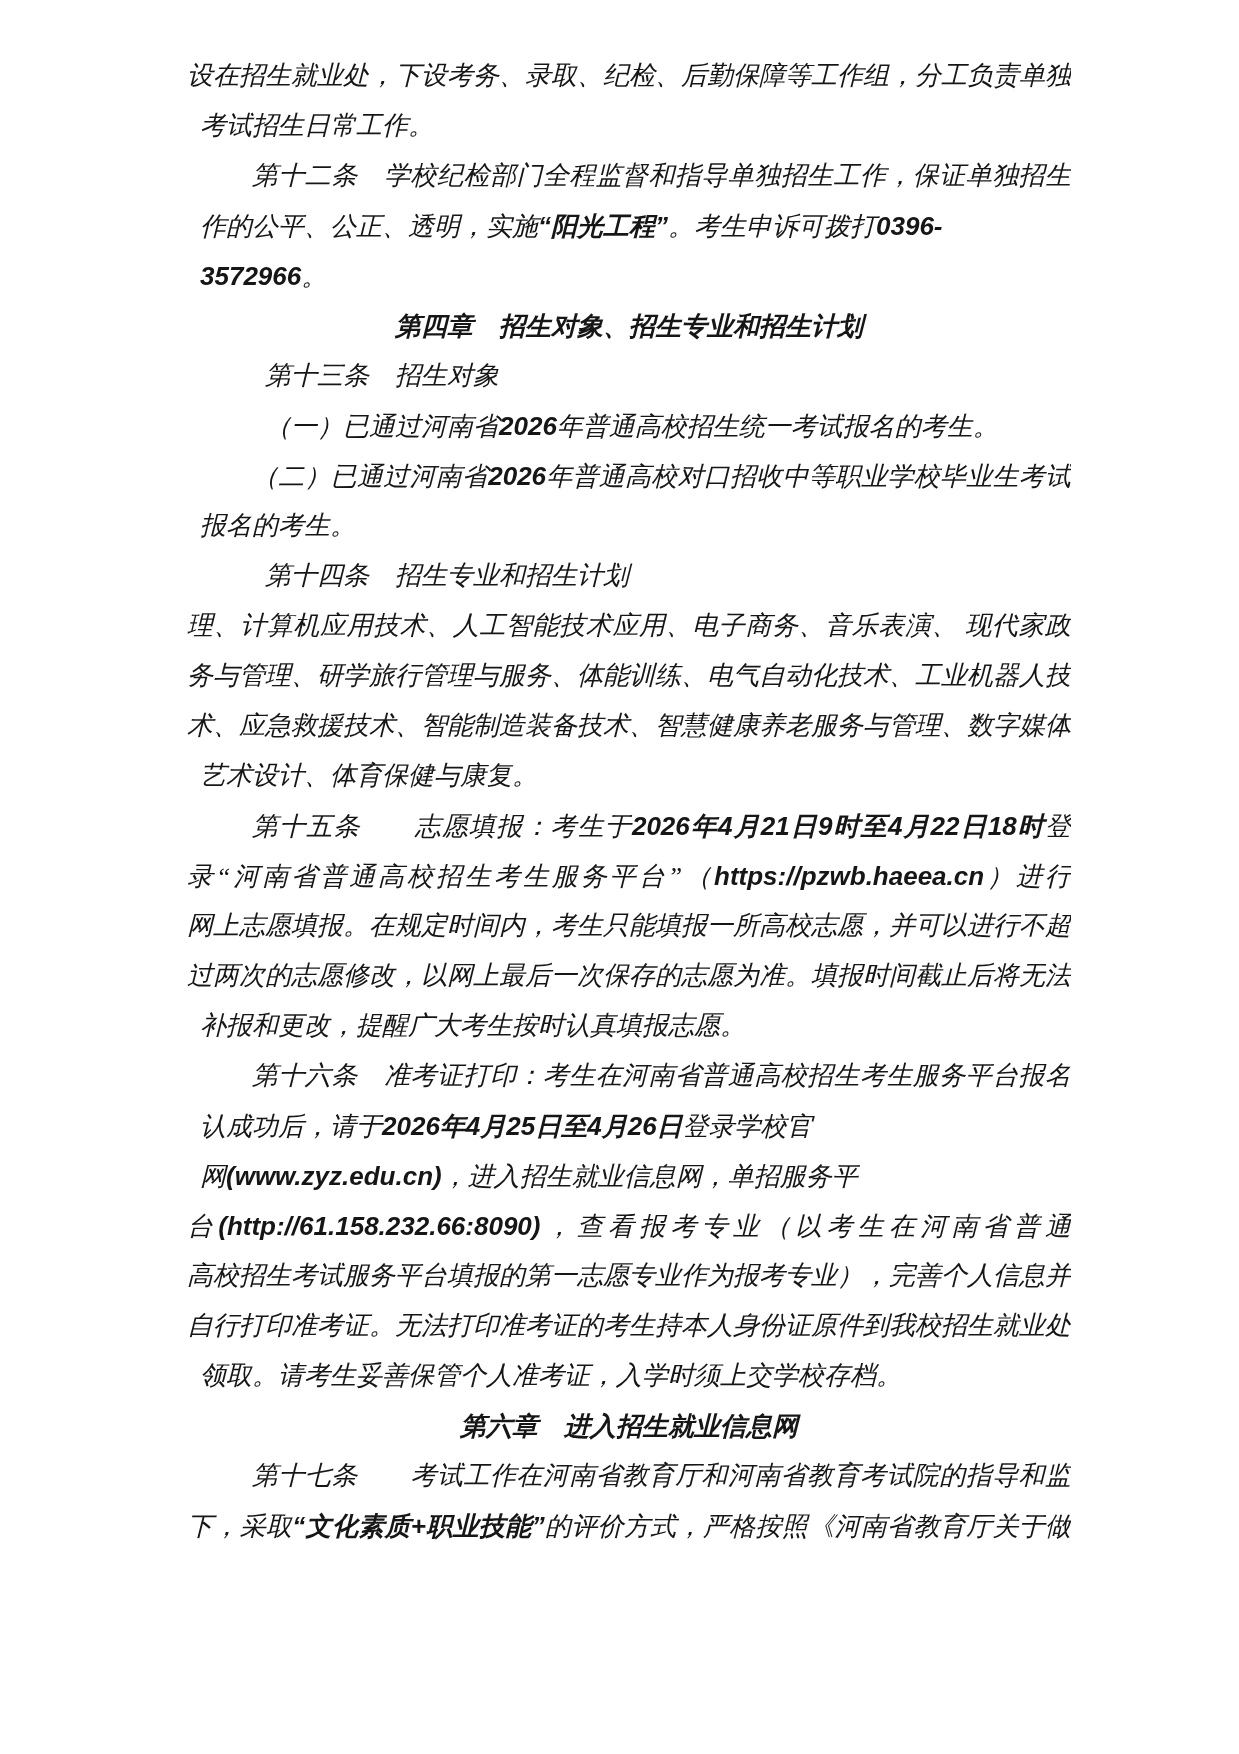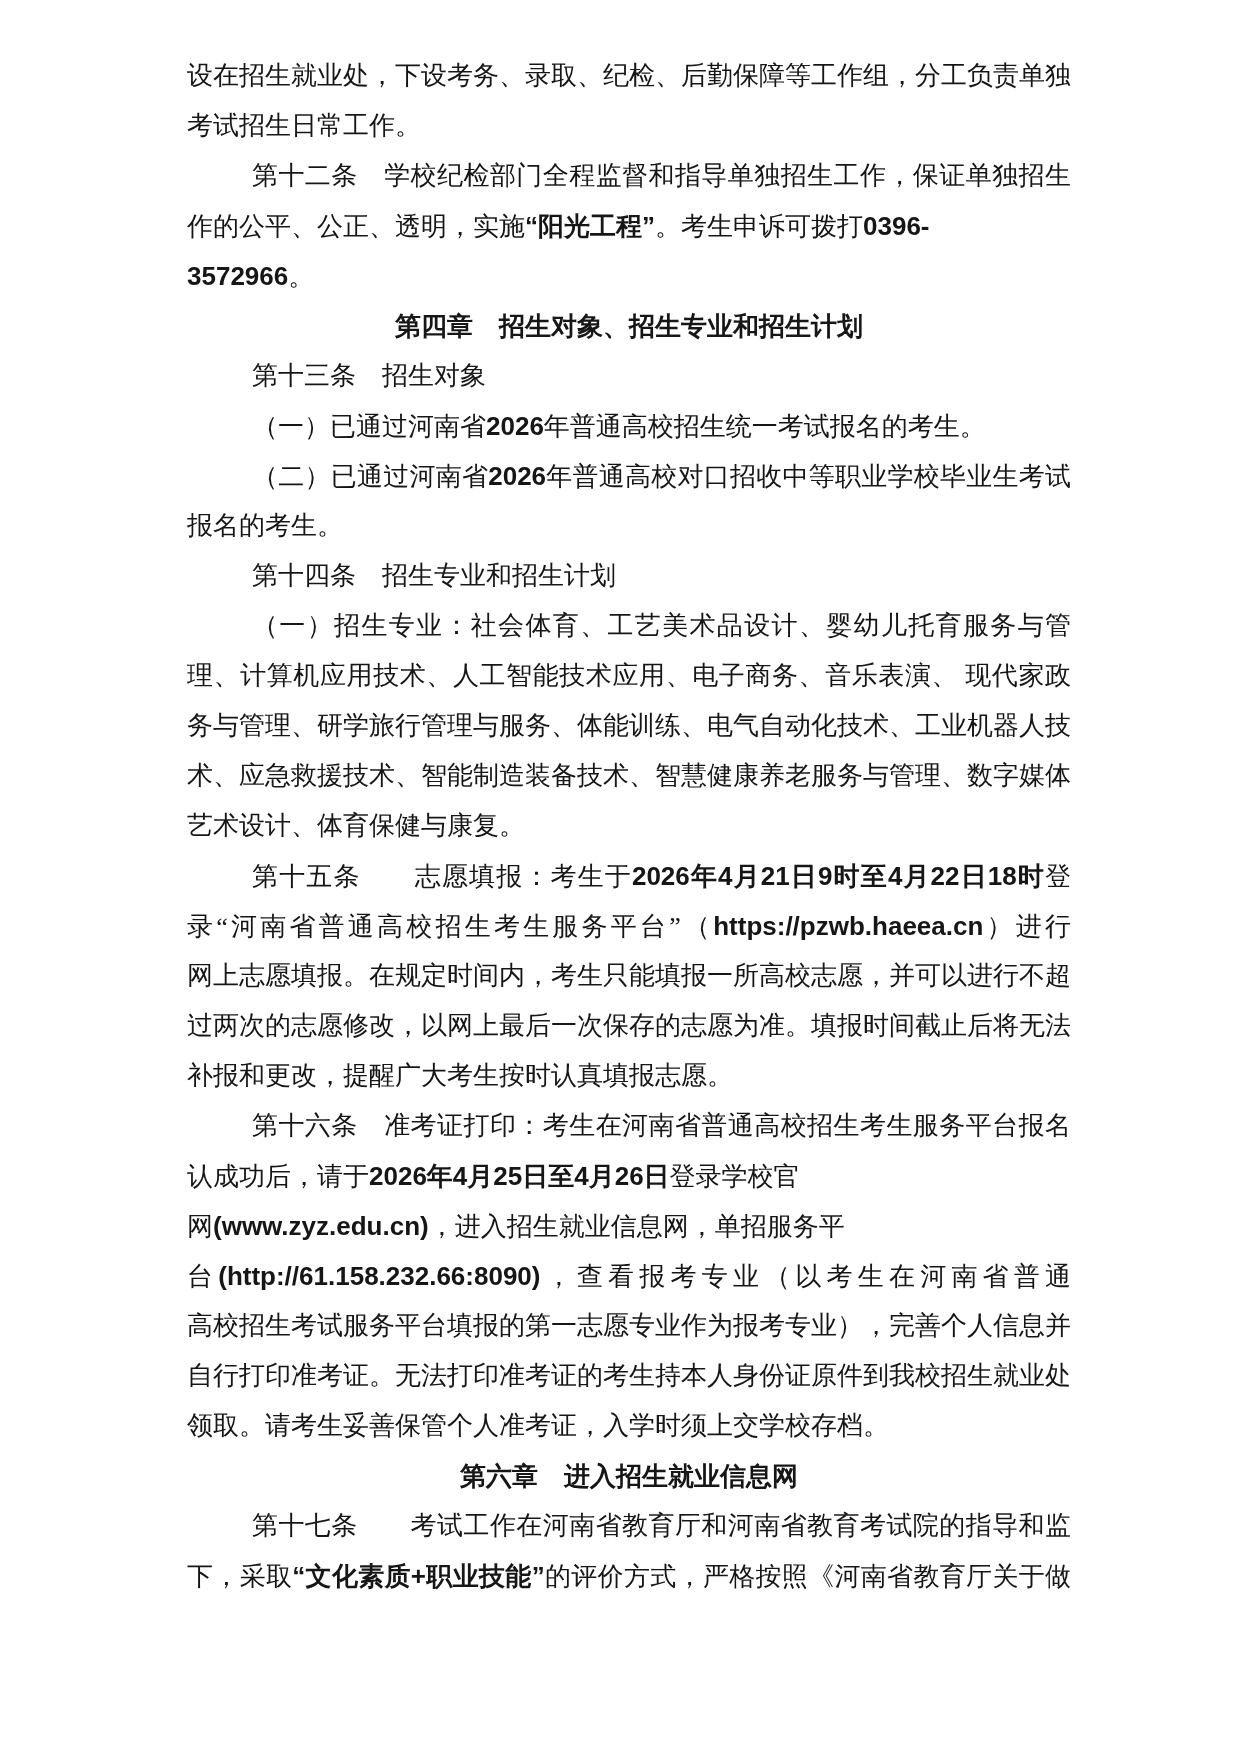--- a/index.html
+++ b/index.html
@@ -14,31 +14,32 @@
     background: #ffffff;
     overflow: hidden;
     font-family: "Liberation Serif", "DejaVu Serif", serif;
   }
   .content {
     position: absolute;
     left: 187px;
     top: 51px;
     width: 884px;
     color: #161616;
+    font-style: italic;
   }
   .line {
     width: 100%;
     box-sizing: border-box;
     height: 50px;
     line-height: 50px;
     font-size: 26px;
     white-space: pre-wrap;
     overflow: hidden;
   }
-  .align-left   { text-align: left; }
+  .align-left   { text-align: left; margin-left: 13px; }
   .align-center { text-align: center; }
   .align-justify {
     text-align: justify;
     text-align-last: justify;
   }
   .indent { padding-left: 65px; }
   .line .b {
     font-weight: 700;
     font-family: "Liberation Sans", "DejaVu Sans", sans-serif;
   }
@@ -52,21 +53,20 @@
       <div class="line align-left"><span>考试招生日常工作。</span></div>
       <div class="line align-justify indent"><span>第十二条　学校纪检部门全程监督和指导单独招生工作，保证单独招生工</span></div>
       <div class="line align-left"><span>作的公平、公正、透明，实施</span><span class="b">“阳光工程”</span><span>。考生申诉可拨打</span><span class="b">0396-</span></div>
       <div class="line align-left"><span class="b">3572966</span><span>。</span></div>
       <div class="line align-center"><span class="b">第四章　招生对象、招生专业和招生计划</span></div>
       <div class="line align-left indent"><span>第十三条　招生对象</span></div>
       <div class="line align-left indent"><span>（一）已通过河南省</span><span class="b">2026</span><span>年普通高校招生统一考试报名的考生。</span></div>
       <div class="line align-justify indent"><span>（二）已通过河南省</span><span class="b">2026</span><span>年普通高校对口招收中等职业学校毕业生考试</span></div>
       <div class="line align-left"><span>报名的考生。</span></div>
       <div class="line align-left indent"><span>第十四条　招生专业和招生计划</span></div>
-      <div class="line align-justify indent"><span>（一）招生专业：社会体育、工艺美术品设计、婴幼儿托育服务与管</span></div>
       <div class="line align-justify"><span>理、计算机应用技术、人工智能技术应用、电子商务、音乐表演、 现代家政服</span></div>
       <div class="line align-justify"><span>务与管理、研学旅行管理与服务、体能训练、电气自动化技术、工业机器人技</span></div>
       <div class="line align-justify"><span>术、应急救援技术、智能制造装备技术、智慧健康养老服务与管理、数字媒体</span></div>
       <div class="line align-left"><span>艺术设计、体育保健与康复。</span></div>
       <div class="line align-justify indent"><span>第十五条　　志愿填报：考生于</span><span class="b">2026年4月21日9时至4月22日18时</span><span>登</span></div>
       <div class="line align-justify"><span>录“河南省普通高校招生考生服务平台”（</span><span class="b">https://pzwb.haeea.cn</span><span>）进行</span></div>
       <div class="line align-justify"><span>网上志愿填报。在规定时间内，考生只能填报一所高校志愿，并可以进行不超</span></div>
       <div class="line align-justify"><span>过两次的志愿修改，以网上最后一次保存的志愿为准。填报时间截止后将无法</span></div>
       <div class="line align-left"><span>补报和更改，提醒广大考生按时认真填报志愿。</span></div>
       <div class="line align-justify indent"><span>第十六条　准考证打印：考生在河南省普通高校招生考生服务平台报名确</span></div>

